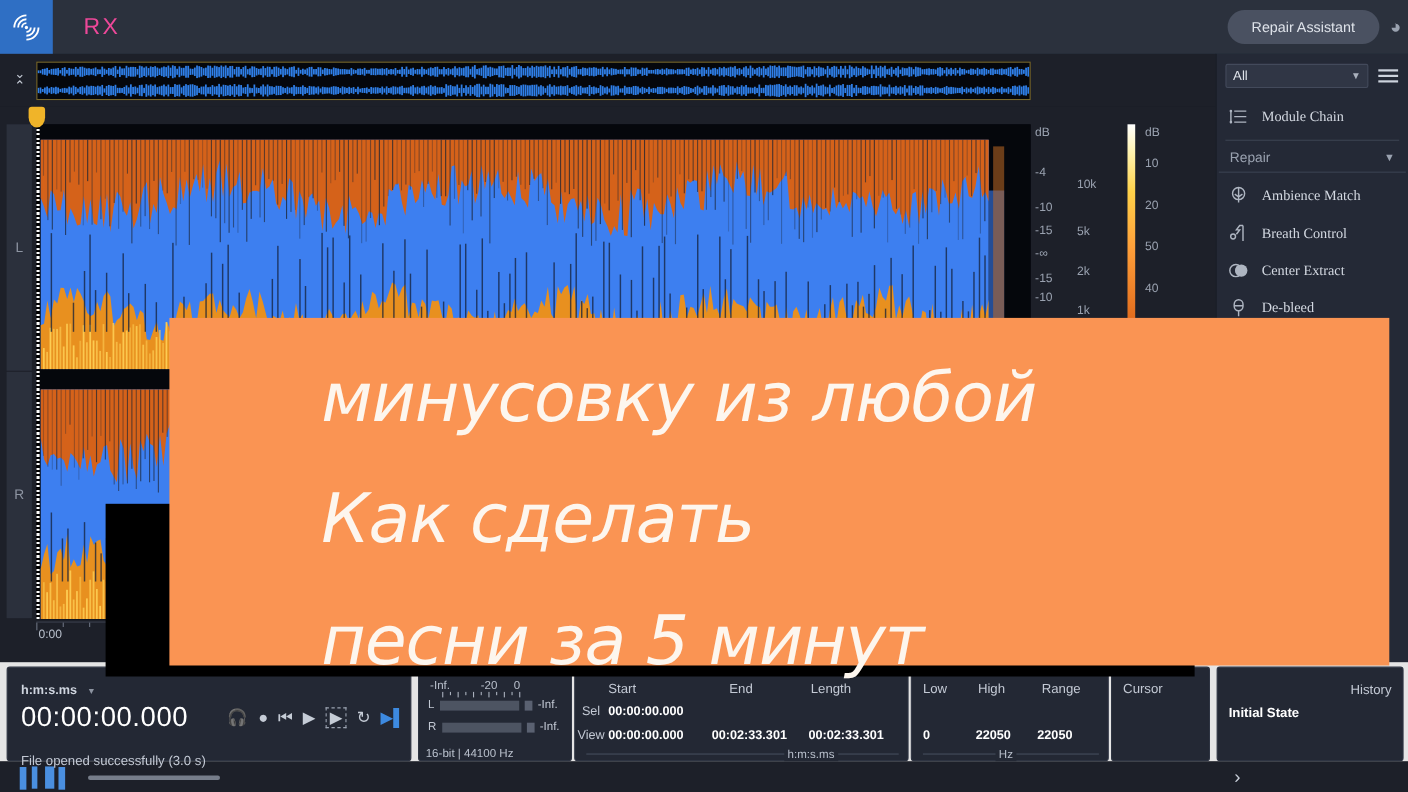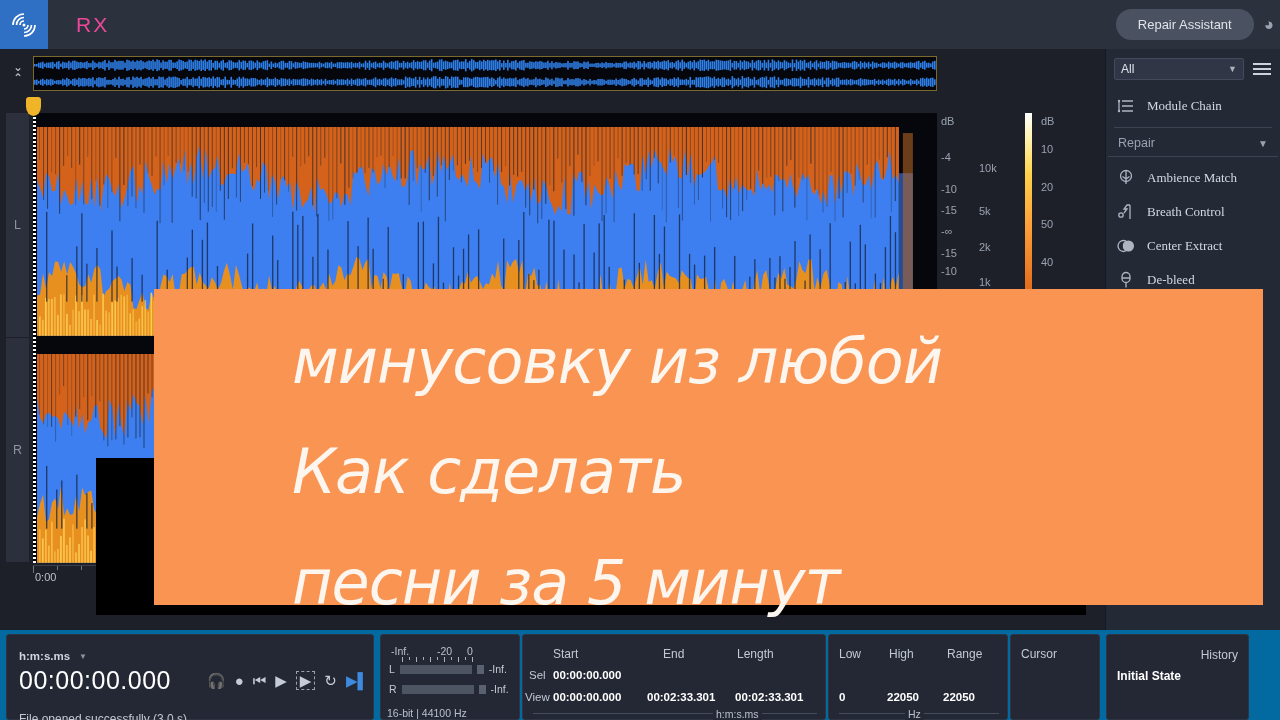--- a/index.html
+++ b/index.html
@@ -149,33 +149,33 @@
   }
   .sb-sep { height: 1px; background: #3b4252; margin: 4px 8px; }
   .sb-group {
     display: flex; align-items: center; justify-content: space-between;
     padding: 4px 10px 6px 10px; color: #9aa2b0; font-size: 12.5px;
     border-bottom: 1px solid #3b4252; margin: 0 2px 4px 2px;
   }
 
   
   .statusbar {
-    position: absolute; left: 0; top: 630px; width: 1280px; height: 90px;
-    background: #0369a1;
+    position: absolute; left: 0; top: 602px; width: 1280px; height: 90px;
+    background: #e5e5e5;
   }
   .panel {
     position: absolute; top: 4px; height: 86px; background: #232834;
     border: 1px solid #2e3442; border-radius: 3px;
   }
   .p-transport { left: 6px; width: 368px; }
   .p-meters { left: 380px; width: 140px; }
   .p-times { left: 522px; width: 304px; }
   .p-freq { left: 828px; width: 180px; }
   .p-cursor { left: 1010px; width: 90px; }
-  .p-history { left: 1106px; width: 143px; }
+  .p-history { left: 1106px; width: 170px; }
 
   .fmt-label { position: absolute; left: 12px; top: 15px; color: #cfd5df; font-size: 11.5px; font-weight: bold; }
   .fmt-caret { position: absolute; left: 72px; top: 17px; color: #8d94a1; font-size: 8px; }
   .big-time {
     position: absolute; left: 12px; top: 31px; color: #ffffff;
     font-size: 25px; font-family: "Liberation Sans", sans-serif; letter-spacing: 0.5px;
   }
   .transport { position: absolute; left: 200px; top: 36px; display: flex; align-items: center; gap: 9px; }
   .tbtn { color: #c5ccd6; font-size: 15px; line-height: 1; }
   .tbtn.blue { color: #3d8ae0; }

